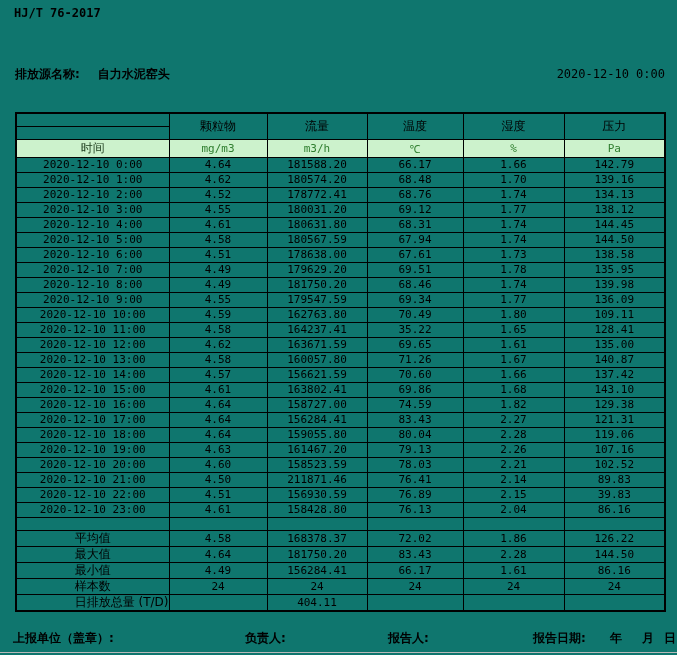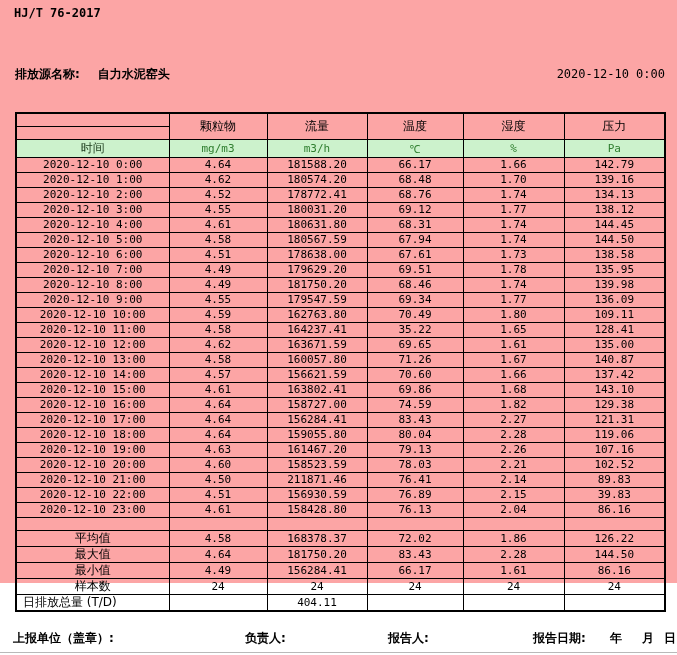--- a/index.html
+++ b/index.html
@@ -1,18 +1,18 @@
 <!DOCTYPE html>
 <html><head>
 <meta charset="utf-8">
 <style>
   html,body{margin:0;padding:0;background:#fff;}
   body{width:677px;height:655px;overflow:hidden;color:#000;
        font-family:"DejaVu Sans",sans-serif;}
-  .doc{position:relative;width:677px;height:583px;background:#fca5a5;}
+  .doc{position:relative;width:677px;height:655px;background:#0f766e;}
 
   .std-code{position:absolute;left:14px;top:6px;
             font-family:"DejaVu Sans Mono",monospace;font-weight:bold;font-size:12px;}
   .title{position:absolute;left:0;top:27px;width:100%;text-align:center;
          font-size:15px;font-weight:bold;letter-spacing:1px;}
   .source-row{position:absolute;left:15px;top:66px;width:650px;display:flex;
               justify-content:space-between;align-items:baseline;font-size:12px;}
   .source-left{font-weight:bold;}
   .source-left .name{margin-left:18px;}
   .datetime{font-family:"DejaVu Sans Mono",monospace;font-size:12px;font-weight:normal;}
@@ -24,21 +24,21 @@
                white-space:nowrap;overflow:hidden;}
   thead tr.tophalf td{height:12px;}
   thead th.pollutant{font-size:12px;}
   tr.unit-row td,tr.unit-row th{height:16px;}
   .green{background:#ccf2cc;}
   th.time-h{font-size:12px;color:#1d3b1d;}
   tr.unit-row td.unit{color:#2f7e2f;font-family:"DejaVu Sans Mono",monospace;font-size:11px;}
   tbody td{height:14px;line-height:14px;font-family:"DejaVu Sans Mono",monospace;font-size:11px;}
   tbody.spacer td{height:12px;}
   tbody.summary td.slabel{font-family:"DejaVu Sans",sans-serif;font-size:12px;line-height:15px;}
-  tbody.summary td.slabel.left{text-align:left;padding-left:6px;margin-left:42px;}
+  tbody.summary td.slabel.left{text-align:right;padding-left:6px;margin-left:42px;}
 
   .note{position:absolute;left:14px;top:610px;font-size:12px;font-weight:bold;}
   .sign-row{position:absolute;left:0;top:630px;width:677px;height:18px;
             font-size:12px;font-weight:bold;}
   .sign-row span{position:absolute;top:0;}
   .s-unit{left:13px;} .s-principal{left:245px;} .s-reporter{left:388px;}
   .s-date{left:533px;} .s-year{left:610px;} .s-month{left:642px;} .s-day{left:664px;}
   .bottom-line{position:absolute;left:0;top:652px;width:677px;height:1px;background:#b9b9b9;}
 </style>
 </head>

